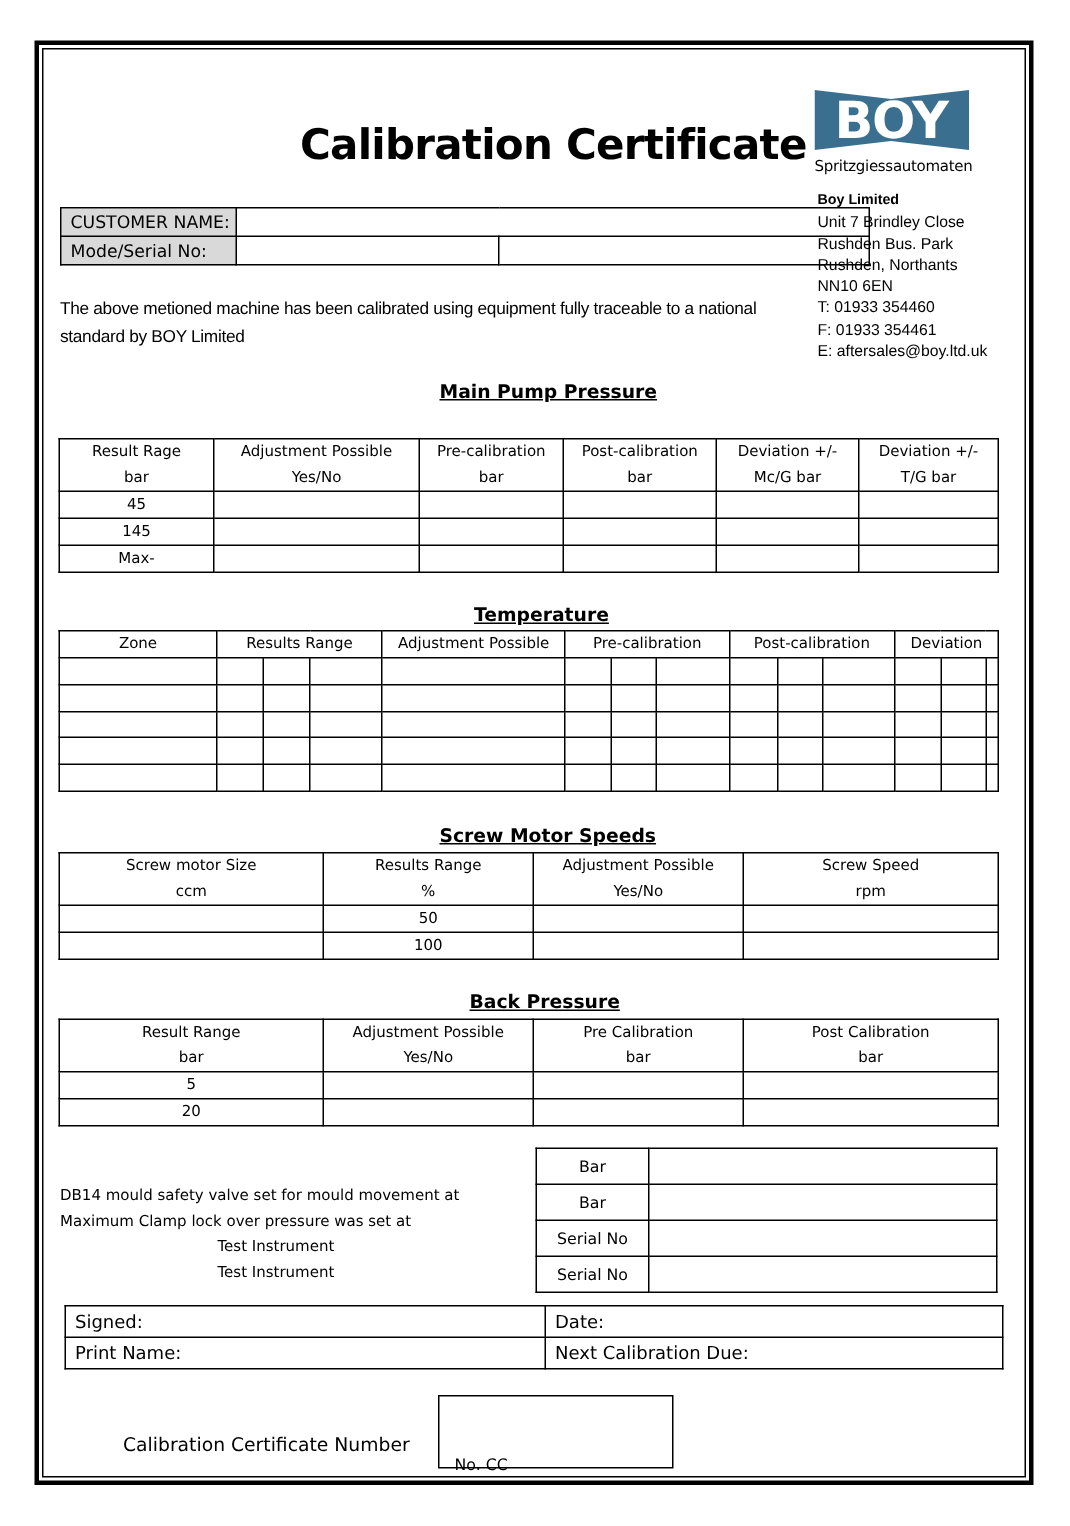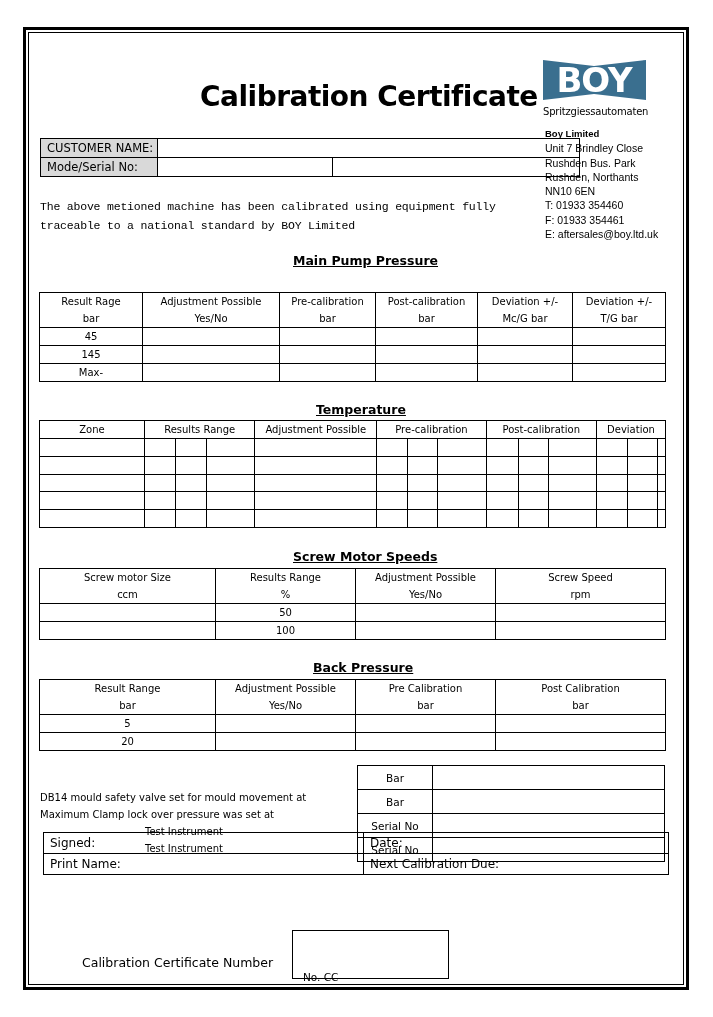--- a/index.html
+++ b/index.html
@@ -11,21 +11,21 @@
   .title { left: 200px; top: 80px; font-size: 28px; font-weight: bold; font-family: "DejaVu Sans", sans-serif; letter-spacing: -0.5px; text-align: center; }
   
   .logo { left: 543px; top: 58px; width: 103px; height: 44px; }
   .logo-tag { left: 543px; top: 106px; font-size: 10px; font-family: "DejaVu Sans", sans-serif; letter-spacing: -0.2px; }
   .address { left: 545px; top: 127px; font-size: 10.5px; line-height: 14.3px; }
   .address .company { font-weight: bold; font-size: 9.5px; }
   table { border-collapse: collapse; position: absolute; font-family: "DejaVu Sans", sans-serif; font-size: 10px; }
   td { border: 1px solid #000; text-align: center; vertical-align: middle; padding: 0 2px; }
   .cust td { height: 19px; font-size: 11.5px; text-align: left; padding-left: 6px; }
   .cust .lbl { background: #d9d9d9; }
-  .statement { left: 40px; top: 197px; font-size: 11.5px; line-height: 19px; width: 480px; font-family: Liberation Mono, monospace; letter-spacing: -0.2px; }
+  .statement { left: 40px; top: 197px; font-size: 11.5px; line-height: 19px; width: 480px; font-family: Liberation Sans, sans-serif; letter-spacing: -0.2px; }
   .heading { font-weight: bold; text-decoration: underline; font-size: 12.5px; font-family: "DejaVu Sans", sans-serif; }
   .hdr2 td { line-height: 17px; }
   .t17 td { height: 17.5px; }
   .lefttext { font-family: "DejaVu Sans", sans-serif; font-size: 10px; line-height: 17px; }
   .sig td { text-align: left; font-size: 12px; height: 21px; padding-left: 6px; }
   .certbox { left: 292px; top: 930px; width: 157px; height: 49px; border: 1px solid #000; font-size: 10.5px; font-family: "DejaVu Sans", sans-serif; padding: 40px 0 0 10px; }
   .certlabel { left: 82px; top: 955px; font-size: 12.5px; font-family: "DejaVu Sans", sans-serif; }
 </style>
 </head>
 <body>
@@ -313,21 +313,21 @@
         <td style="height:24px;">Serial No</td>
         <td></td>
       </tr>
   <tr>
         <td style="height:24px;">Serial No</td>
         <td></td>
       </tr>
 </tbody>
   </table>
 
-<table class="sig" style="left:43px; top:832px; width:626px;">
+<table class="sig" style="left:43px; top:870px; width:626px;">
   <tbody>
       <tr>
     <td style="width:320px;">Signed:</td>
     <td>Date:</td>
   </tr>
   <tr>
     <td>Print Name:</td>
     <td>Next Calibration Due:</td>
   </tr>
 </tbody>

